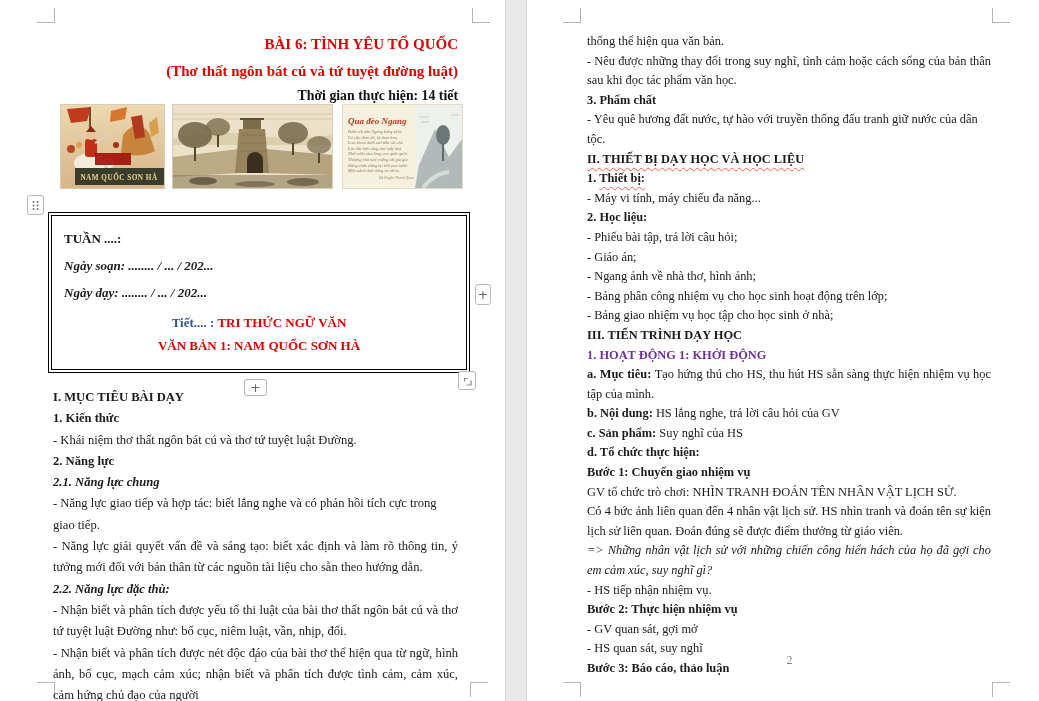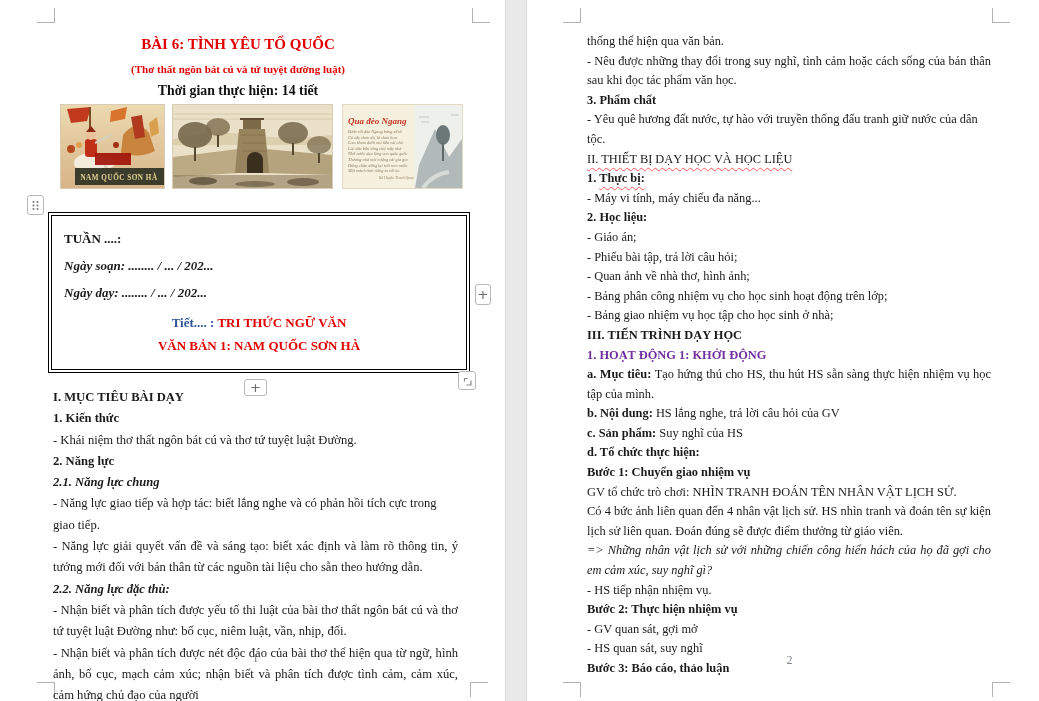--- a/index.html
+++ b/index.html
@@ -10,23 +10,23 @@
   #page-right{left:527px;width:512px;}
   #gutter{position:absolute;left:505px;top:0;width:22px;height:701px;
           background:#e9e9e9;border-left:1px solid #d7d7d7;border-right:1px solid #d7d7d7;box-sizing:border-box;}
   
   .crop{position:absolute;width:17px;height:14px;border:0 solid #b3b3b3;}
   .crop.tl{border-right-width:1px;border-bottom-width:1px;}
   .crop.tr{border-left-width:1px;border-bottom-width:1px;}
   .crop.bl{border-right-width:1px;border-top-width:1px;}
   .crop.br{border-left-width:1px;border-top-width:1px;}
   
-  #lp-titles{position:absolute;left:34px;top:36px;width:408px;text-align:center;}
+  #lp-titles{position:absolute;left:50px;top:36px;width:408px;text-align:right;}
   .t1{font-size:15px;font-weight:bold;color:#e00000;margin:0 0 10px;}
-  .t2{font-size:11px;font-weight:bold;color:#e00000;margin:0 0 8px;}
+  .t2{font-size:15px;font-weight:bold;color:#e00000;margin:0 0 8px;}
   .t3{font-size:13.8px;font-weight:bold;color:#111;margin:0;}
   
   .fig{position:absolute;top:104px;height:83px;overflow:hidden;}
   #fig1{left:60px;width:103px;border:1px solid #d8cdb4;}
   #fig2{left:172px;width:159px;border:1px solid #d8cdb4;}
   #fig3{left:342px;width:119px;background:#f6f0de;border:1px solid #e2dac2;}
   #fig3 .poem{position:absolute;left:5px;top:3px;width:66px;}
   #fig3 .poem-title{font-size:9px;font-style:italic;font-weight:bold;color:#c03525;margin:8px 0 3px;}
   #fig3 .poem-line{font-size:4.3px;line-height:5.6px;font-style:italic;color:#8a7a5d;white-space:nowrap;}
   #fig3 .poem-sign{font-size:3.8px;font-style:italic;color:#9a8a6d;text-align:right;margin-top:2px;}
@@ -215,27 +215,27 @@
     <div class="crop tl" style="left:36px;top:8px;"></div>
     <div class="crop tr" style="left:465px;top:8px;"></div>
     <div class="crop bl" style="left:36px;top:682px;"></div>
     <div class="crop br" style="left:465px;top:682px;"></div>
 
     <div class="body-text" id="rp-body">
         <p class="para"><span>thống thể hiện qua văn bản.</span></p>
         <p class="para just"><span>- Nêu được những thay đổi trong suy nghĩ, tình cảm hoặc cách sống của bản thân sau khi đọc tác phẩm văn học.</span></p>
         <p class="para"><span style="font-weight: bold;">3. Phẩm chất</span></p>
         <p class="para"><span>- Yêu quê hương đất nước, tự hào với truyền thống đấu tranh giữ nước của dân tộc.</span></p>
-        <p class="para"><span class="wavy" style="font-weight: normal;">II. THIẾT BỊ DẠY HỌC VÀ HỌC LIỆU</span></p>
-        <p class="para"><span style="font-weight: bold;">1. </span><span class="wavy" style="font-weight: bold;">Thực bị:</span></p>
+        <p class="para"><span class="wavy" style="font-weight: bold;">II. THIẾT BỊ DẠY HỌC VÀ HỌC LIỆU</span></p>
+        <p class="para"><span style="font-weight: bold;">1. </span><span class="wavy" style="font-weight: bold;">Thiết bị:</span></p>
         <p class="para"><span>- Máy vi tính, máy chiếu đa năng...</span></p>
         <p class="para"><span style="font-weight: bold;">2. Học liệu:</span></p>
+        <p class="para"><span>- Phiếu bài tập, trả lời câu hỏi;</span></p>
         <p class="para"><span>- Giáo án;</span></p>
-        <p class="para"><span>- Phiếu bài tập, trả lời câu hỏi;</span></p>
-        <p class="para"><span>- Quan ảnh về nhà thơ, hình ảnh;</span></p>
+        <p class="para"><span>- Ngang ảnh về nhà thơ, hình ảnh;</span></p>
         <p class="para"><span>- Bảng phân công nhiệm vụ cho học sinh hoạt động trên lớp;</span></p>
         <p class="para"><span>- Bảng giao nhiệm vụ học tập cho học sinh ở nhà;</span></p>
         <p class="para"><span style="font-weight: bold;">III. TIẾN TRÌNH DẠY HỌC</span></p>
         <p class="para"><span style="font-weight: bold; color: rgb(112, 48, 160);">1. HOẠT ĐỘNG 1: KHỞI ĐỘNG</span></p>
         <p class="para just"><span style="font-weight: bold;">a. Mục tiêu: </span><span>Tạo hứng thú cho HS, thu hút HS sẵn sàng thực hiện nhiệm vụ học tập của mình.</span></p>
         <p class="para"><span style="font-weight: bold;">b. Nội dung: </span><span>HS lắng nghe, trả lời câu hỏi của GV</span></p>
         <p class="para"><span style="font-weight: bold;">c. Sản phẩm: </span><span>Suy nghĩ của HS</span></p>
         <p class="para"><span style="font-weight: bold; margin-top: 14px;">d. Tổ chức thực hiện:</span></p>
         <p class="para"><span style="font-weight: bold;">Bước 1: Chuyển giao nhiệm vụ</span></p>
         <p class="para"><span>GV tổ chức trò chơi: NHÌN TRANH ĐOÁN TÊN NHÂN VẬT LỊCH SỬ.</span></p>

